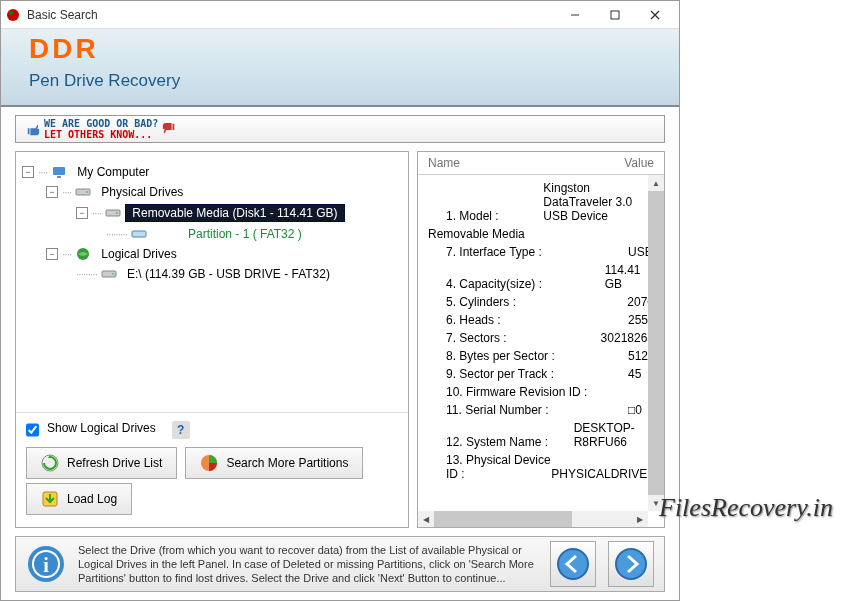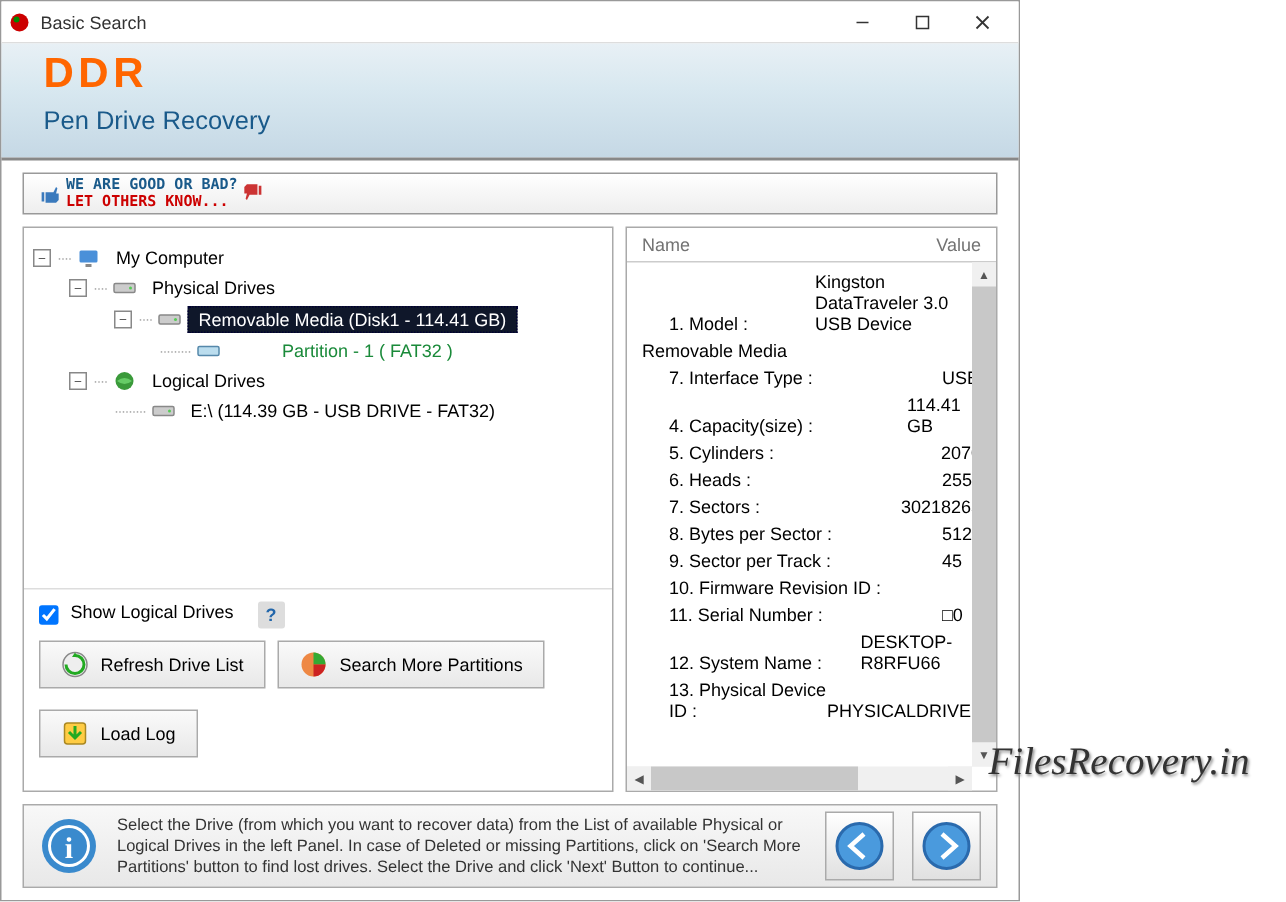--- a/index.html
+++ b/index.html
@@ -28,21 +28,21 @@
 .tree-label { padding: 1px 6px; }
 .tree-label.selected { background: #0f172a; color: #fff; border: 1px dotted #003; }
 .tree-label.partition { color: #1a8a3a; margin-left: 31px; }
 .indent-1 { margin-left: 24px; }
 .indent-2 { margin-left: 54px; }
 .indent-3 { margin-left: 84px; }
 .panel-controls { padding: 8px 10px; border-top: 1px solid #ddd; }
 .checkbox-row { display: flex; gap: 6px; margin-bottom: 8px; }
 .checkbox-row input { margin-right: 2px; }
 .help-icon { width: 18px; height: 18px; background: #ddd; border-radius: 2px; display: inline-flex; align-items: center; justify-content: center; font-weight: bold; color: #2266aa; cursor: pointer; margin-left: 10px; }
-.btn-row { display: flex; gap: 8px; margin-bottom: 14px; }
+.btn-row { display: flex; gap: 8px; margin-bottom: 4px; }
 .btn { display: inline-flex; align-items: center; gap: 8px; padding: 6px 14px; border: 1px solid #aaa; background: linear-gradient(#fafafa,#e8e8e8); cursor: pointer; font-size: 12px; }
 .btn .btn-icon { width: 18px; height: 18px; }
 .prop-header { display: flex; padding: 4px 10px; border-bottom: 1px solid #ccc; font-size: 12px; color: #737373; }
 .prop-header .col-name { width: 200px; }
 .prop-list { flex: 1; overflow: auto; padding: 4px 0; position: relative; }
 .prop-row { display: flex; padding: 2px 10px; font-size: 12px; align-items: flex-end; }
 .prop-row .col-name { width: 200px; padding-left: 18px; }
 .scrollbar-v { position: absolute; right: 0; top: 0; bottom: 16px; width: 16px; background: #f0f0f0; display: flex; flex-direction: column; }
 .scrollbar-h { position: absolute; left: 0; right: 16px; bottom: 0; height: 16px; background: #f0f0f0; display: flex; }
 .sb-btn { width: 16px; height: 16px; background: #f0f0f0; display: flex; align-items: center; justify-content: center; font-size: 8px; color: #555; cursor: pointer; }

